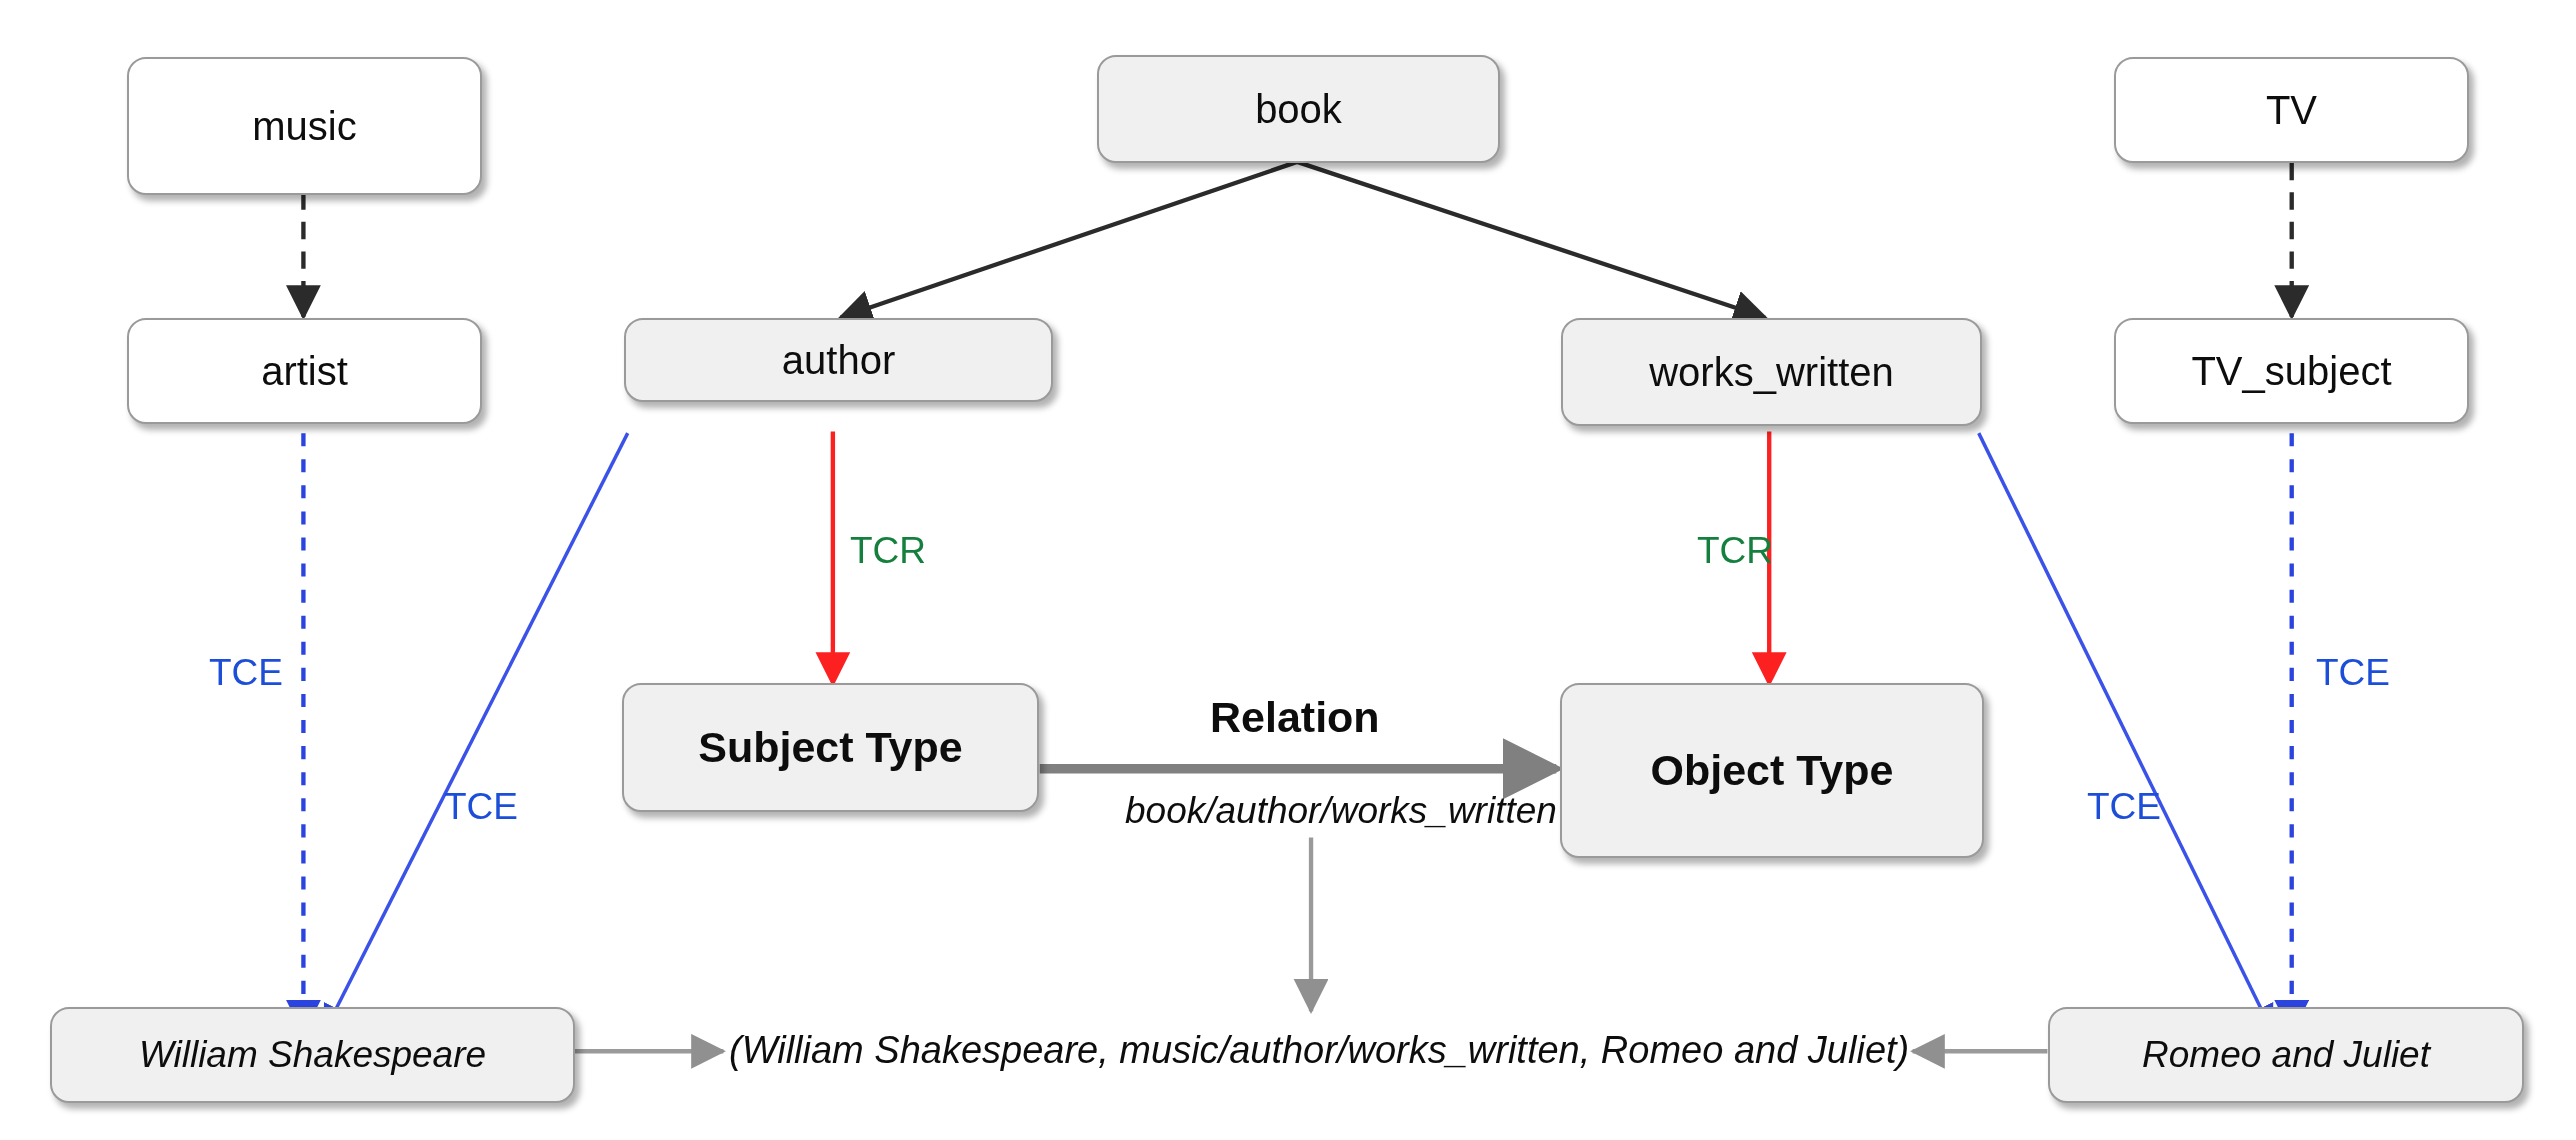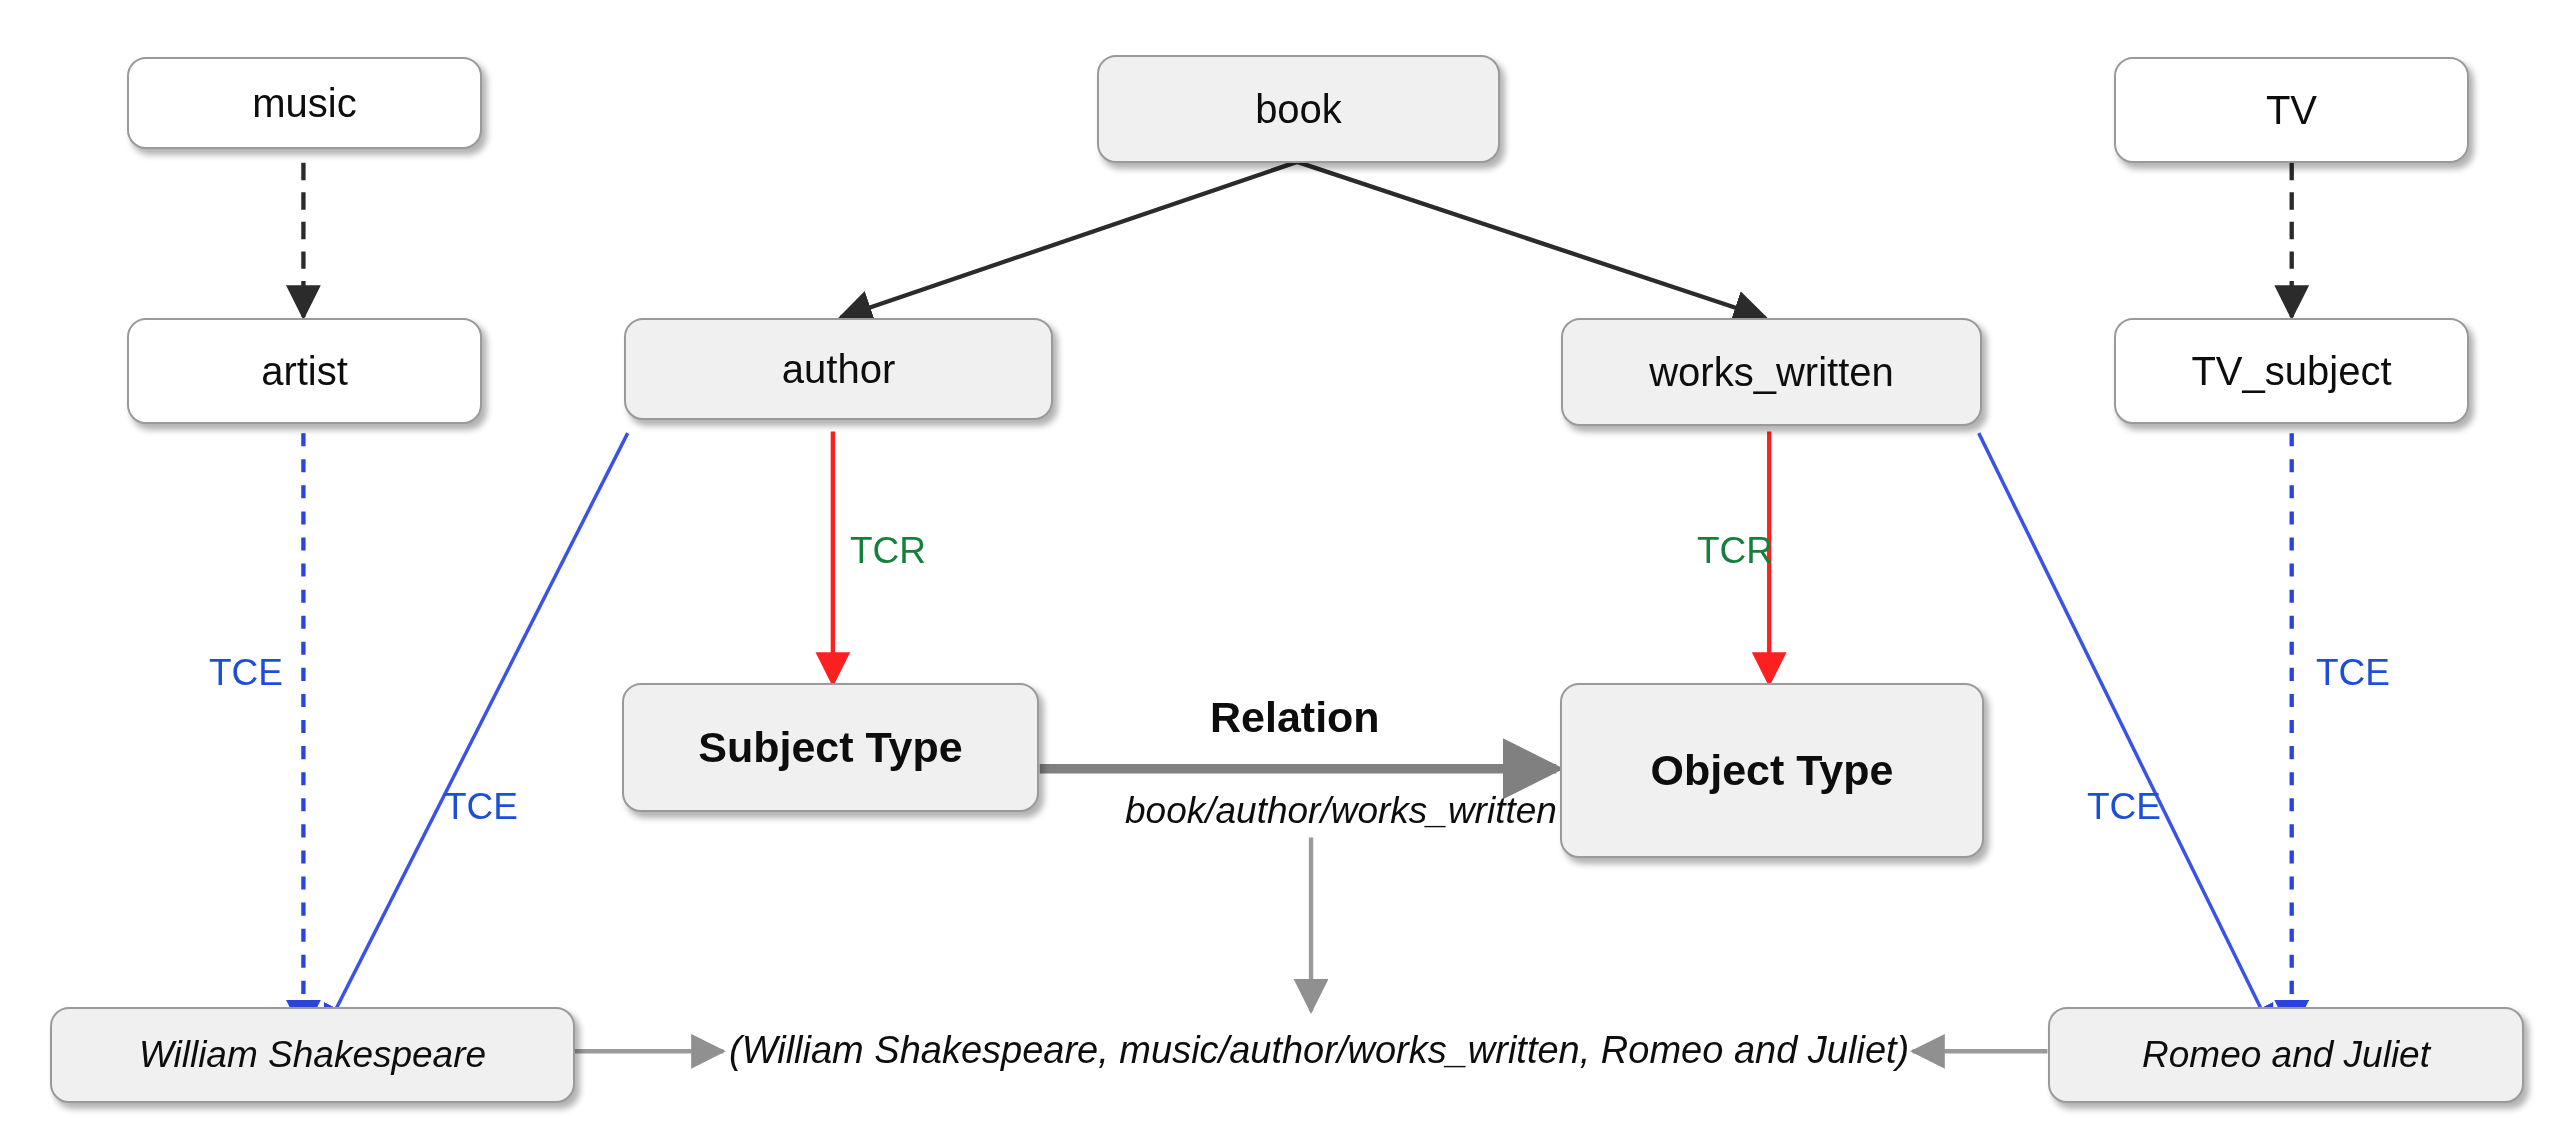--- a/index.html
+++ b/index.html
@@ -106,37 +106,37 @@
 
     <line x1="1196" y1="884" x2="1790" y2="884" stroke="#808080" stroke-width="11" marker-end="url(#arrowGrayThick)"></line>
 
     <line x1="1508" y1="963" x2="1508" y2="1163" stroke="#9a9a9a" stroke-width="5" marker-end="url(#arrowGray)"></line>
 
     <line x1="660" y1="1209" x2="832" y2="1209" stroke="#9a9a9a" stroke-width="5" marker-end="url(#arrowGray)"></line>
 
     <line x1="2355" y1="1209" x2="2200" y2="1209" stroke="#9a9a9a" stroke-width="5" marker-end="url(#arrowGray)"></line>
   </svg>
 
-  <div class="node white" style="left:127px; top:57px; width:355px; height:92px;">
+  <div class="node white" style="left:127px; top:57px; width:355px; height:138px;">
     <span class="lbl f-plain">music</span>
   </div>
 
   <div class="node gray" style="left:1097px; top:55px; width:403px; height:108px;">
     <span class="lbl f-plain">book</span>
   </div>
 
   <div class="node white" style="left:2114px; top:57px; width:355px; height:106px;">
     <span class="lbl f-plain">TV</span>
   </div>
 
   <div class="node white" style="left:127px; top:318px; width:355px; height:106px;">
     <span class="lbl f-plain">artist</span>
   </div>
 
-  <div class="node gray" style="left:624px; top:318px; width:429px; height:102px;">
+  <div class="node gray" style="left:624px; top:318px; width:429px; height:84px;">
     <span class="lbl f-plain">author</span>
   </div>
 
   <div class="node gray" style="left:1561px; top:318px; width:421px; height:108px;">
     <span class="lbl f-plain">works_written</span>
   </div>
 
   <div class="node white" style="left:2114px; top:318px; width:355px; height:106px;">
     <span class="lbl f-plain">TV_subject</span>
   </div>

